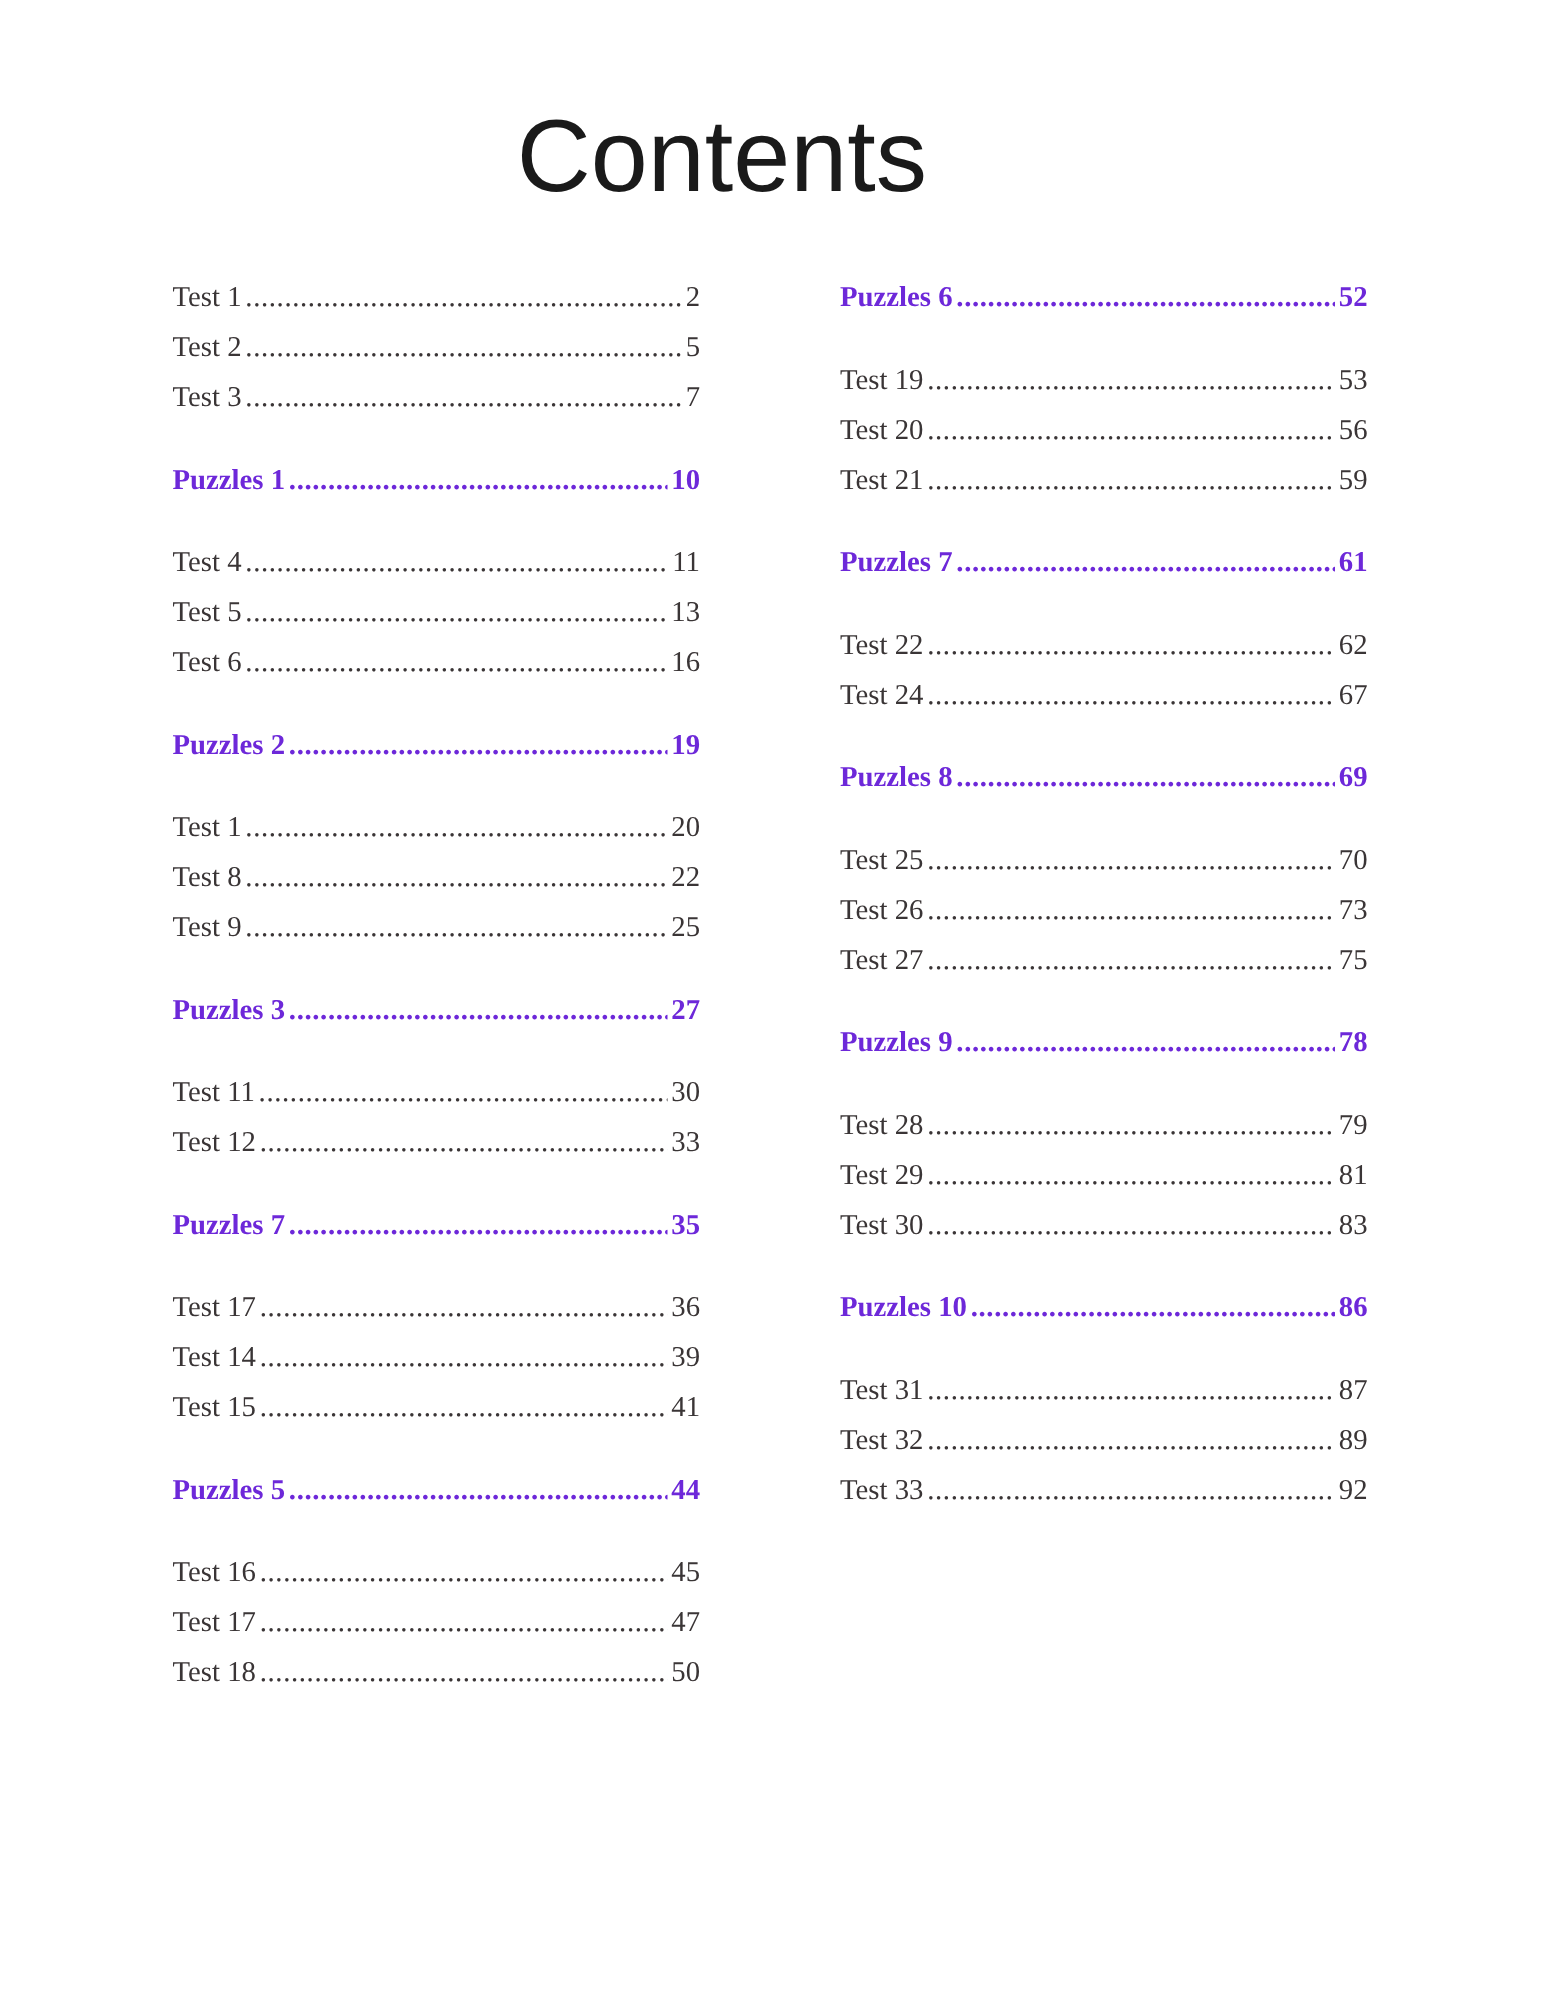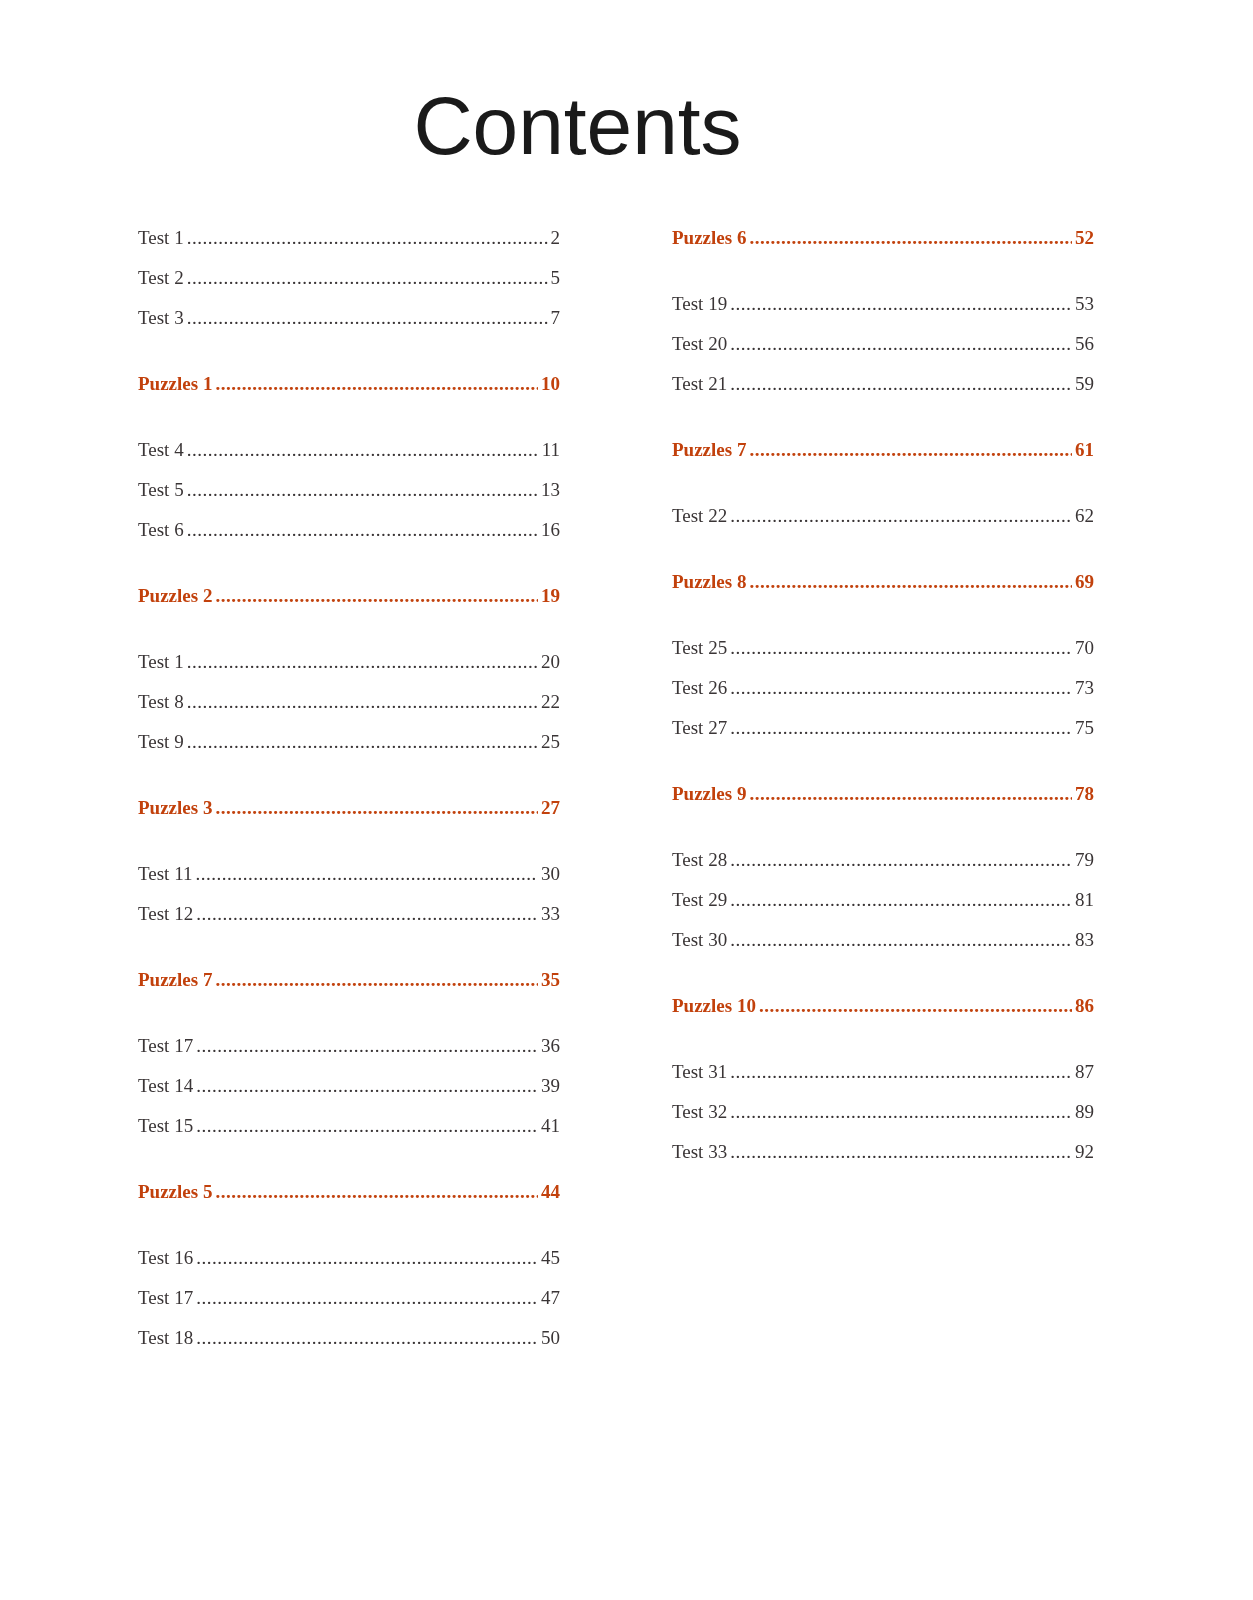--- a/index.html
+++ b/index.html
@@ -7,24 +7,24 @@
   .title {
     position: absolute; left: 0; width: 1155px; top: 78px;
     text-align: center; font-family: "Liberation Sans", sans-serif;
     font-size: 82px; line-height: 96px; color: #1a1a1a; margin: 0; font-weight: normal;
   }
   .col { position: absolute; top: 218px; width: 422px; }
   .col.left { left: 138px; }
   .col.right { left: 672px; }
   .entry {
     display: flex; align-items: baseline; height: 40px; line-height: 40px;
-    font-family: "Liberation Serif", serif; font-size: 19px; color: #3a3536;
+    font-family: "Liberation Serif", serif; font-size: 23px; color: #3a3536;
     white-space: nowrap;
   }
-  .entry.section { font-weight: bold; color: #c2410c; margin-bottom: 26px; font-family: Liberation Serif, serif; }
+  .entry.section { font-weight: bold; color: #6d28d9; margin-bottom: 26px; font-family: Liberation Serif, serif; }
   .entry.gap { margin-top: 26px; }
   .entry .label { flex: 0 0 auto; }
   .entry .leader {
     flex: 1 1 auto; overflow: hidden; margin: 0 3px 0 3px; letter-spacing: 0.5px;
   }
   .entry .leader::before {
     content: "........................................................................................................................................................................";
   }
   .entry .page { flex: 0 0 auto; text-align: right; }
 </style>
@@ -169,20 +169,25 @@
     <div class="entry section gap">
       <span class="label">Puzzles 7</span>
       <span class="leader"></span>
       <span class="page">61</span>
     </div>
     <div class="entry">
       <span class="label">Test 22</span>
       <span class="leader"></span>
       <span class="page">62</span>
     </div>
+    <div class="entry">
+      <span class="label">Test 24</span>
+      <span class="leader"></span>
+      <span class="page">67</span>
+    </div>
     <div class="entry section gap">
       <span class="label">Puzzles 8</span>
       <span class="leader"></span>
       <span class="page">69</span>
     </div>
     <div class="entry">
       <span class="label">Test 25</span>
       <span class="leader"></span>
       <span class="page">70</span>
     </div>

